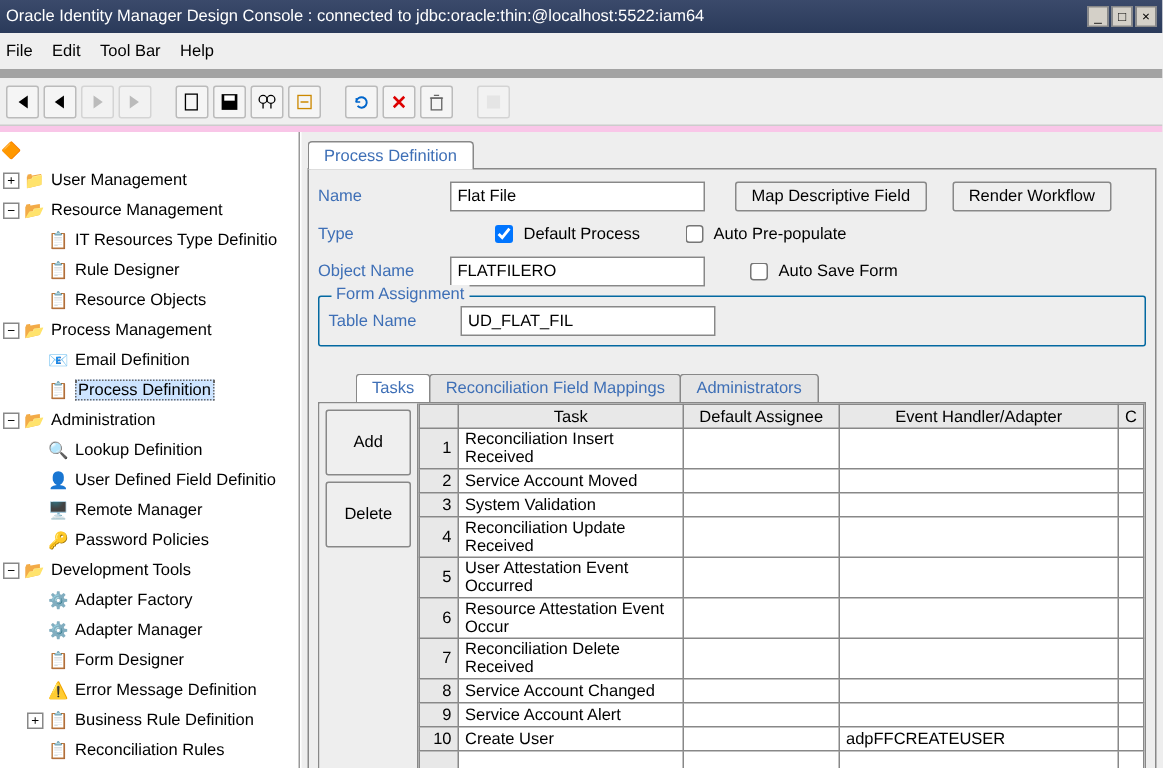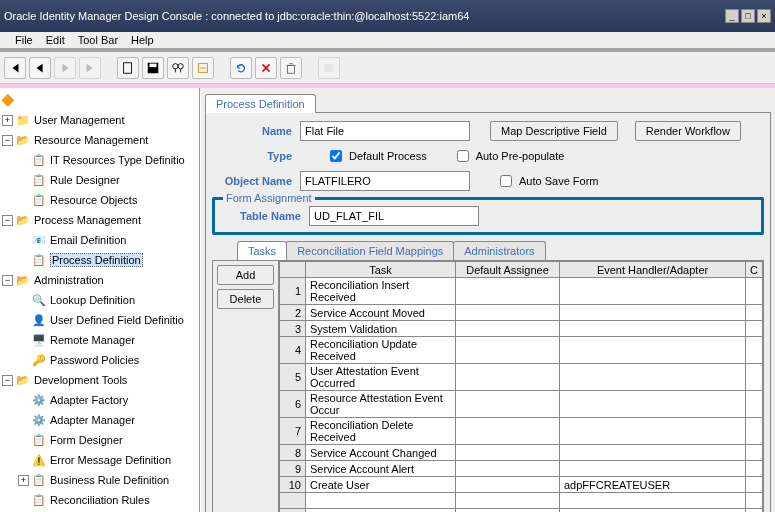--- a/index.html
+++ b/index.html
@@ -1,22 +1,22 @@
 <!DOCTYPE html>
 <html><head>
 <meta charset="utf-8">
 <style>
 * { box-sizing: border-box; font-family: Tahoma, Arial, sans-serif; font-size: 11px; }
 body { margin: 0; padding: 0; background: #eeeeee; width: 775px; height: 512px; overflow: hidden; }
 
-.titlebar { background: linear-gradient(to bottom, #3b4a6b, #2a3a5a); color: #fff; height: 32px; display: flex; align-items: center; padding: 2px 4px; justify-content: space-between; }
+.titlebar { background: linear-gradient(to bottom, #3b4a6b, #2a3a5a); color: #fff; height: 22px; display: flex; align-items: center; padding: 2px 4px; justify-content: space-between; }
 .titlebar .wbtns { display: flex; gap: 2px; }
 .titlebar .wbtn { width: 14px; height: 14px; background: #d4d0c8; border: 1px solid #888; font-size: 9px; display:flex;align-items:center;justify-content:center;color:#000;}
 
-.menubar { background: #efefef; height: 20px; display: flex; align-items: center; padding: 0 15px; gap: 13px; border-bottom: 4px solid #a3a3a3; }
+.menubar { background: #efefef; height: 30px; display: flex; align-items: center; padding: 0 4px; gap: 13px; border-bottom: 6px solid #a3a3a3; }
 .menubar span { cursor: default; }
 
 .toolbar { background: #efefef; height: 32px; display:flex; align-items:center; padding: 0 4px; gap: 3px; border-bottom: 1px solid #ccc;}
 .tbtn { width: 22px; height: 22px; border: 1px solid #bbb; background: #f5f5f5; display:flex;align-items:center;justify-content:center; border-radius:2px;}
 .tbtn.disabled { opacity: .5; }
 .tbtn svg { width:14px; height:14px; }
 .tsep { width: 10px; }
 
 .pinkbar { height: 4px; background: #f9c6e8; }
 
@@ -28,35 +28,35 @@
 .tnode .ticon { width: 16px; height: 14px; margin-right: 3px; display:flex;align-items:center;justify-content:center;}
 .tnode .tlabel.selected { background: #cde4ff; border: 1px dotted #666; padding: 0 1px; }
 .ind { width: 16px; display:inline-block; }
 
 .content { flex: 1; background: #eeeeee; padding: 6px 4px; overflow:hidden; border-left:1px solid #fff;}
 .tabhdr { display:flex; }
 .tab { border: 1px solid #888; background: #fff; padding: 3px 10px; border-bottom: none; color: #3e6fb6; border-radius: 3px 3px 0 0; margin-right:-1px;}
 
 .form-area { border: 1px solid #888; background: #eeeeee; padding: 8px 6px 4px 6px; margin-top:-1px;}
 .frow { display:flex; align-items:center; margin-bottom: 6px; }
-.flabel { width: 80px; text-align: right; margin-right: 8px; color: #3e6fb6; font-weight: bold; }
+.flabel { width: 80px; text-align: left; margin-right: 8px; color: #3e6fb6; }
 .finput { border: 1px solid #888; background:#fff; height: 20px; padding: 2px 4px; width: 170px; }
 .fbtn { border: 1px solid #888; background: #efefef; padding: 3px 10px; margin-left: 20px; border-radius:2px;}
 .fcheck { margin-left: 26px; display:flex; align-items:center; gap:4px;}
 .fcheck input { width:12px; height:12px; }
-.fieldset { border: 3px solid #0369a1; border-radius:2px; padding: 6px; margin-top: 2px; position:relative;}
+.fieldset { border: 1px solid #0369a1; border-radius:2px; padding: 6px; margin-top: 2px; position:relative;}
 .fieldset > .legend { position:absolute; top:-8px; left:8px; background:#eeeeee; padding:0 3px; color:#3e6fb6;}
 
-.subtabs { display:flex; margin-top:6px;padding-left:25px; }
+.subtabs { display:flex; margin-top:18px;padding-left:25px; }
 .subtab { border:1px solid #888; padding: 3px 10px; background:#fff; color:#3e6fb6; border-radius:3px 3px 0 0; border-bottom:none; margin-right:-1px;}
 .subtab.inactive { background:#e5e5e5; }
 
 .task-area { border:1px solid #888; background:#fff; display:flex; }
 .task-btns { width:66px; padding:4px; background:#eeeeee; border-right:1px solid #888; display:flex; flex-direction:column; gap:4px;}
-.task-btns button { border:1px solid #888; background:#efefef; padding:3px 2px; border-radius:2px;}
+.task-btns button { border:1px solid #888; background:#efefef; padding:15px 2px; border-radius:2px;}
 .task-table { flex:1; overflow:hidden; }
 table { border-collapse: collapse; width:100%; }
 th, td { border: 1px solid #888; padding: 1px 4px; height:16px; text-align:left; font-weight:normal; background:#fff;}
 th { background: #e8e8e8; text-align:center; }
 td.num { background:#e8e8e8; text-align:right; width:26px; }
 td.task { width: 150px; }
 td.assignee { width: 104px; }
 </style>
 </head>
 <body>

